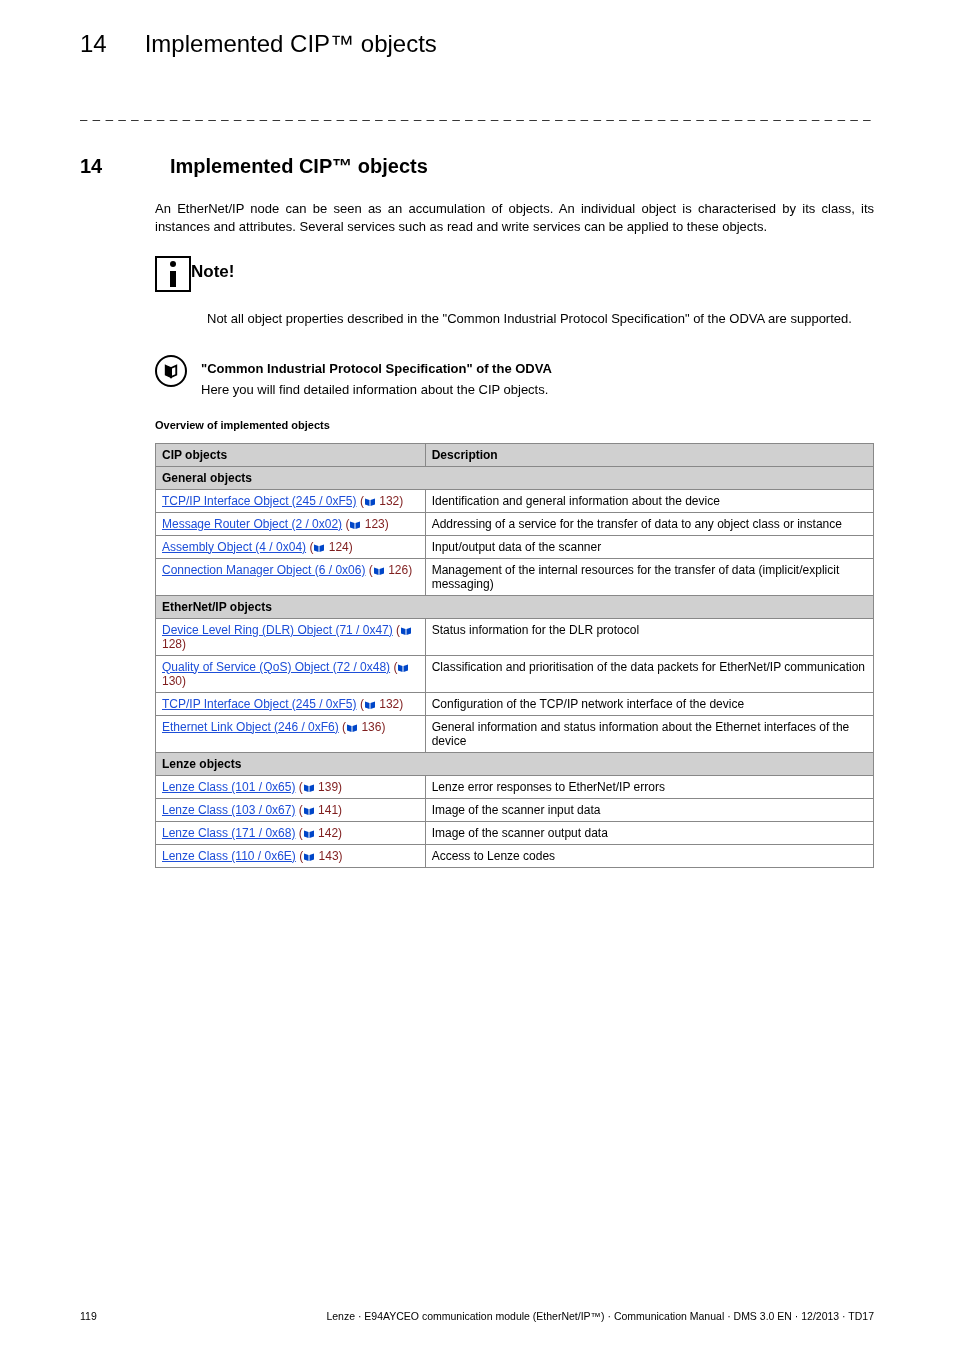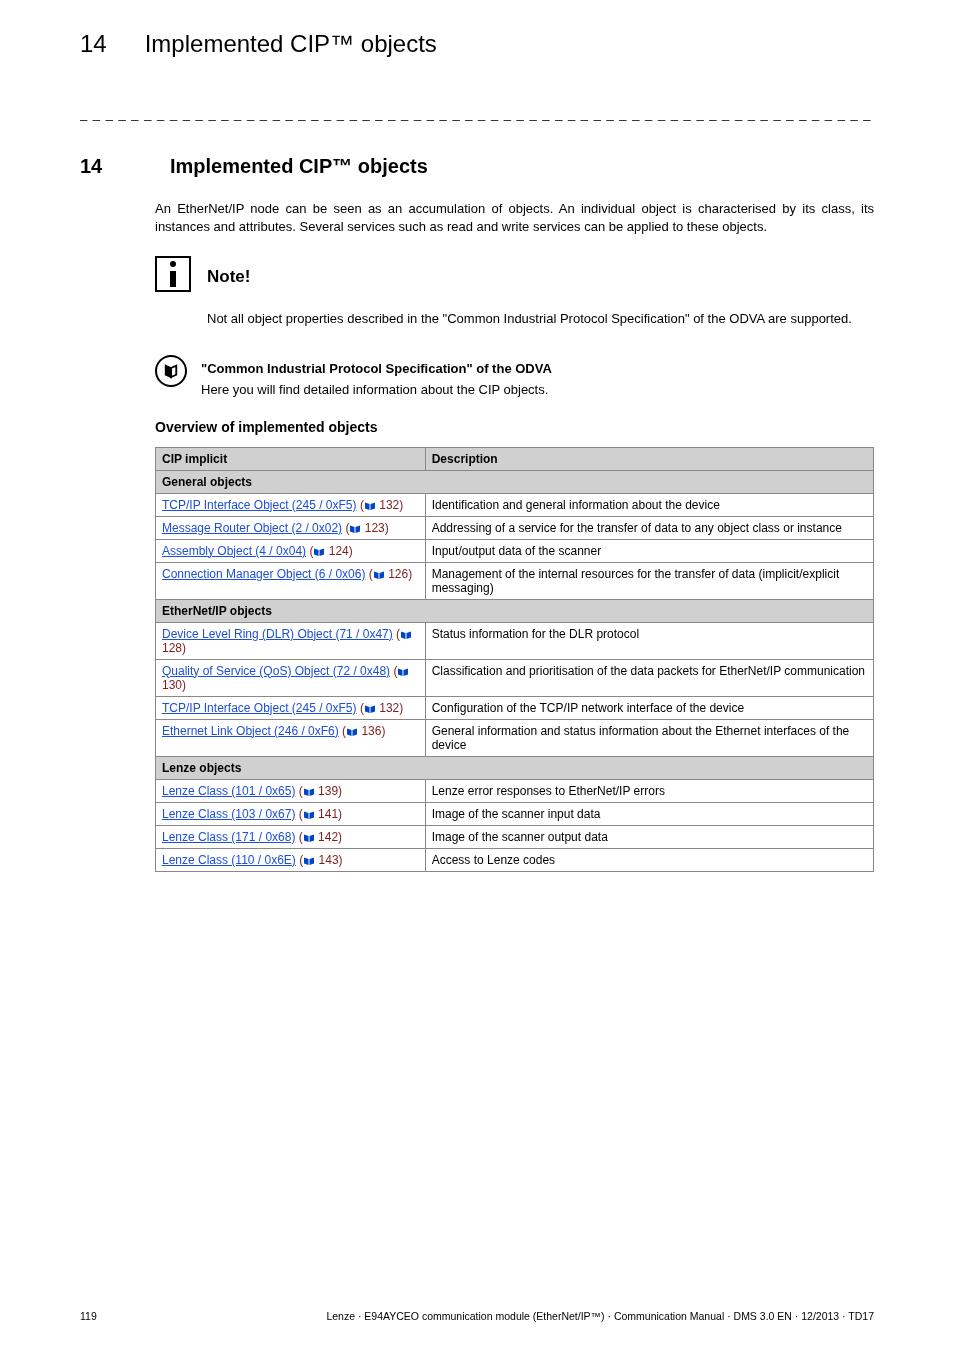--- a/index.html
+++ b/index.html
@@ -36,21 +36,21 @@
   }
   .section-num { font-size: 20px; font-weight: 700; width: 52px; }
   .section-title { font-size: 20px; font-weight: 700; }
   .content-indent { margin-left: 75px; }
   .paragraph {
     font-size: 13px;
     line-height: 1.4;
     text-align: justify;
     margin-bottom: 20px;
   }
-  .note-block { display: flex; gap: 16px; margin-bottom: 18px; align-items: center; }
+  .note-block { display: flex; gap: 0; margin-bottom: 18px; }
   .note-icon {
     width: 36px; height: 36px;
     border: 2.5px solid #000;
     display: flex; align-items: center; justify-content: center;
     flex-shrink: 0;
   }
   .note-icon-inner {
     font-size: 24px; font-weight: 700; font-family: Georgia, serif;
     display:flex; flex-direction:column; align-items:center; line-height:0.55;
   }
@@ -69,21 +69,21 @@
     border: 2.5px solid #000;
     border-radius: 50%;
     display:flex; align-items:center; justify-content:center;
     flex-shrink:0;
     position: relative;
   }
   .ref-icon-circle svg { width: 18px; height: 18px; }
   .ref-text-container { padding-top: 6px; }
   .ref-title { font-size: 13px; font-weight: 700; margin-bottom: 6px; }
   .ref-body { font-size: 13px; }
-  .overview-heading { font-size: 14px; font-weight: 700; margin: 22px 0 12px 0; }
+  .overview-heading { font-size: 11px; font-weight: 700; margin: 22px 0 12px 0; }
   table.cip {
     border-collapse: collapse;
     width: 100%;
     font-size: 12px;
   }
   table.cip th, table.cip td {
     border: 1px solid #888;
     padding: 4px 6px;
     text-align: left;
     vertical-align: top;
@@ -147,21 +147,21 @@
       <div class="ref-title">"Common Industrial Protocol Specification" of the ODVA</div>
       <div class="ref-body">Here you will find detailed information about the CIP objects.</div>
     </div>
   </div>
 
   <div class="overview-heading">Overview of implemented objects</div>
 
   <table class="cip">
     <thead>
       <tr>
-        <th>CIP implicit</th>
+        <th>CIP objects</th>
         <th>Description</th>
       </tr>
     </thead>
     <tbody id="table-body">
         <tr class="group-row">
           <td colspan="2">General objects</td>
         </tr>
         <tr>
           <td><span class="link">TCP/IP Interface Object (245 / 0xF5)</span> <span class="page-ref">(<span class="book-icon"><svg width="12" height="10" viewBox="0 0 24 20">
                   <path d="M2 3 L11 6 L11 18 L2 15 Z M13 6 L22 3 L22 15 L13 18 Z" fill="#0046c8"></path>

